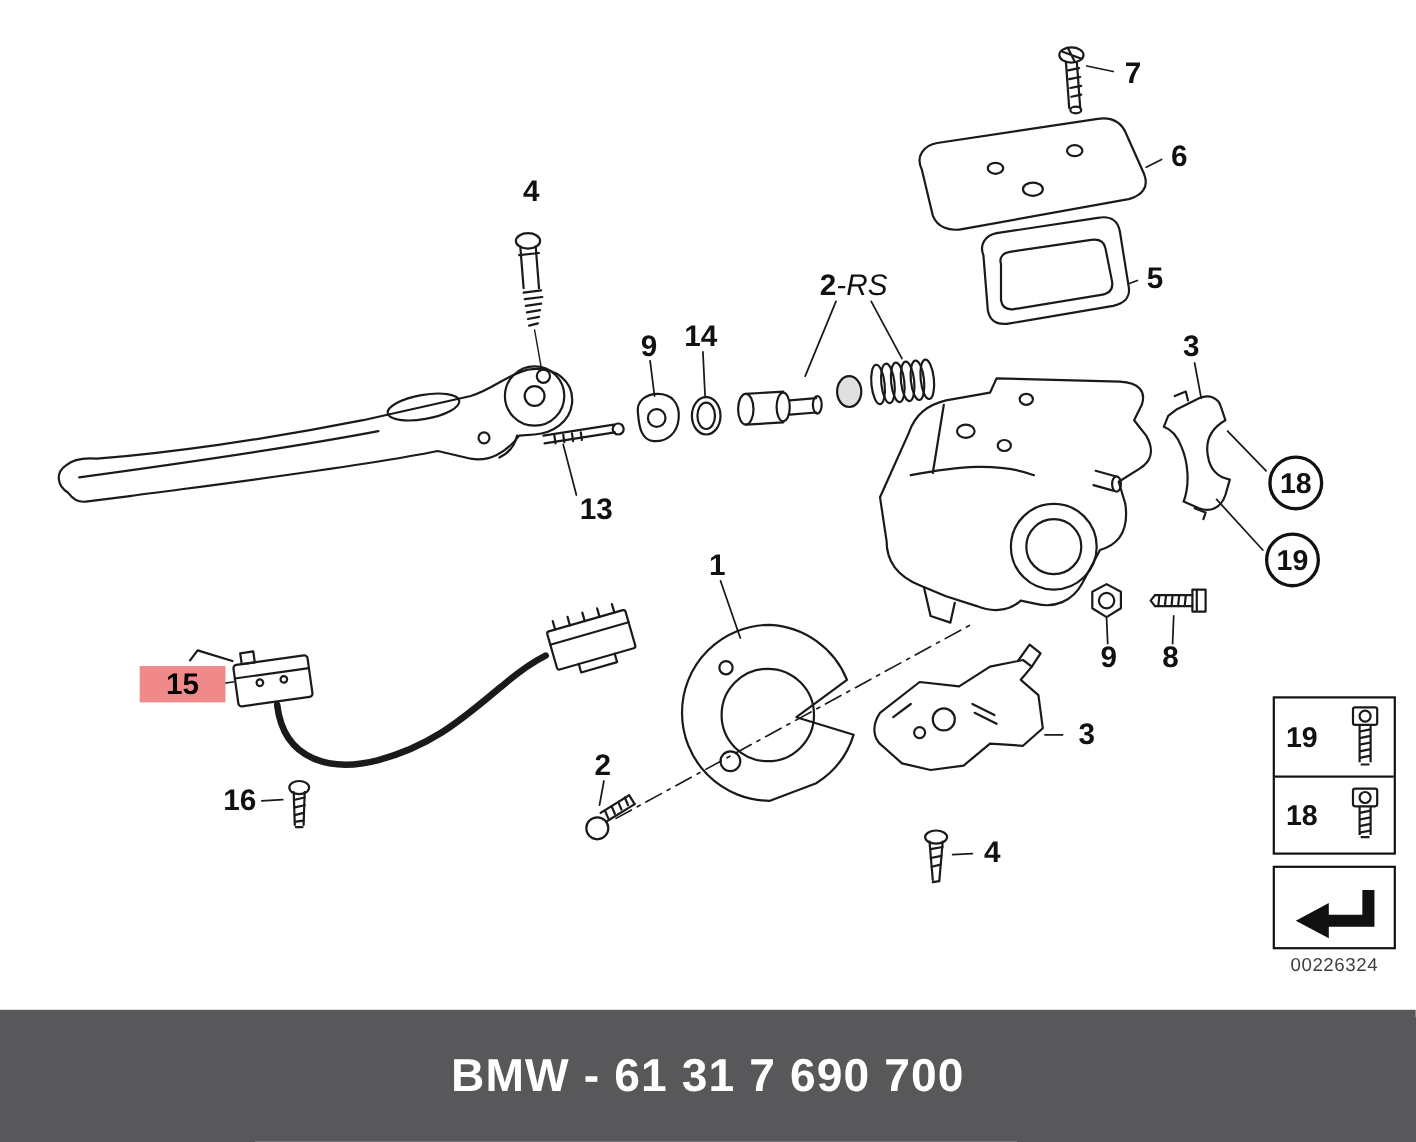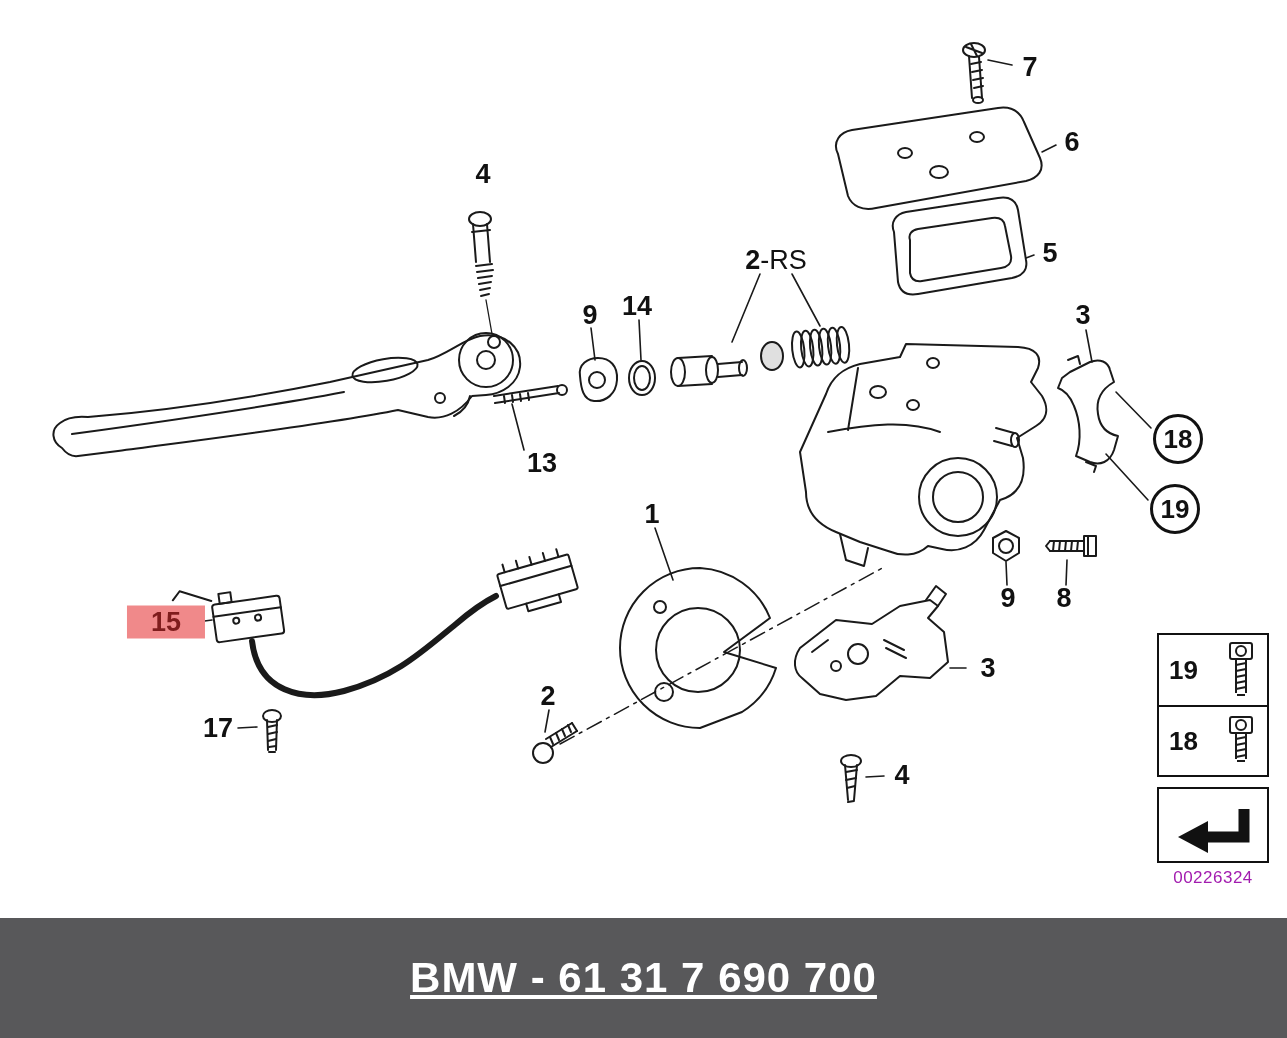--- a/index.html
+++ b/index.html
@@ -2,40 +2,40 @@
 <html style="--hl: #f0898a; --footer-bg: #58585a;"><head>
 <meta charset="utf-8">
 <style>
   html,body{margin:0;padding:0;background:#fff;}
   body{width:1287px;height:1038px;position:relative;overflow:hidden;
        font-family:"Liberation Sans",sans-serif;}
   .canvas{position:absolute;left:0;top:0;width:1287px;height:918px;background:#fff;}
   svg.drawing{position:absolute;left:0;top:0;}
   .lbl{position:absolute;transform:translate(-50%,-50%);
        font-weight:bold;font-size:27px;color:#111;white-space:nowrap;line-height:1;}
-  .lbl .suffix{font-weight:normal;}
-  .lbl.hl{background:var(--hl,#f0898a);padding:3px 24px;color:#7f1d1d;}
+  .lbl .suffix{font-weight:normal;font-style:italic;}
+  .lbl.hl{background:var(--hl,#f0898a);padding:3px 24px;color:#000000;}
   .circle-lbl{position:absolute;transform:translate(-50%,-50%);
        width:50px;height:50px;border:3px solid #111;border-radius:50%;
        display:flex;align-items:center;justify-content:center;
        font-weight:bold;font-size:26px;color:#111;background:#fff;box-sizing:border-box;}
   .legend{position:absolute;left:1157px;top:633px;width:112px;}
   .legend-table{border:2px solid #111;background:#fff;}
   .legend-row{height:70px;display:flex;align-items:center;justify-content:space-between;
        padding:0 10px;box-sizing:border-box;}
   .legend-row + .legend-row{border-top:2px solid #111;}
   .legend-num{font-weight:bold;font-size:26px;color:#111;}
   .arrow-box{margin-top:10px;height:72px;border:2px solid #111;background:#fff;
        display:flex;align-items:center;justify-content:center;}
   .image-number{position:absolute;left:1157px;top:868px;width:112px;text-align:center;
-       font-size:17px;color:#a21caf;letter-spacing:0.5px;}
+       font-size:17px;color:#404040;letter-spacing:0.5px;}
   .footer{position:absolute;left:0;top:918px;width:1287px;height:120px;
        background:var(--footer-bg,#58585a);display:flex;align-items:center;
        justify-content:center;gap:96px;}
-  .footer span{color:#fff;font-weight:bold;font-size:42px;letter-spacing:1px;white-space:nowrap;text-decoration:underline;}
+  .footer span{color:#fff;font-weight:bold;font-size:42px;letter-spacing:1px;white-space:nowrap;}
 </style>
 </head>
 <body>
 
 <div class="canvas">
 
   <svg class="drawing" width="1287" height="918" viewBox="0 0 1287 918">
     <g stroke="#1a1a1a" stroke-width="2" fill="none" stroke-linecap="round" stroke-linejoin="round">
 
       <g>
@@ -222,21 +222,21 @@
   <div class="lbl" style="left:590px;top:315px">9</div>
   <div class="lbl" style="left:637px;top:306px">14</div>
   <div class="lbl" style="left:776px;top:260px"><span>2</span><span class="suffix">-RS</span></div>
   <div class="lbl" style="left:1030px;top:67px">7</div>
   <div class="lbl" style="left:1072px;top:142px">6</div>
   <div class="lbl" style="left:1050px;top:253px">5</div>
   <div class="lbl" style="left:1083px;top:315px">3</div>
   <div class="lbl" style="left:542px;top:463px">13</div>
   <div class="lbl" style="left:652px;top:514px">1</div>
   <div class="lbl hl" style="left:166px;top:622px">15</div>
-  <div class="lbl" style="left:218px;top:728px">17</div>
+  <div class="lbl" style="left:218px;top:728px">16</div>
   <div class="lbl" style="left:548px;top:696px">2</div>
   <div class="lbl" style="left:988px;top:668px">3</div>
   <div class="lbl" style="left:902px;top:775px">4</div>
   <div class="lbl" style="left:1008px;top:598px">9</div>
   <div class="lbl" style="left:1064px;top:598px">8</div>
   <div class="circle-lbl" style="left:1178px;top:439px">18</div>
   <div class="circle-lbl" style="left:1175px;top:509px">19</div>
 
   <div class="legend">
     <div class="legend-table">

